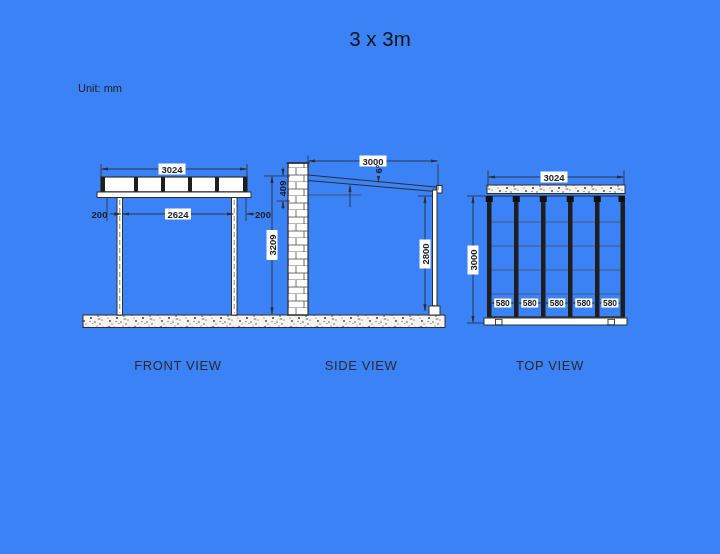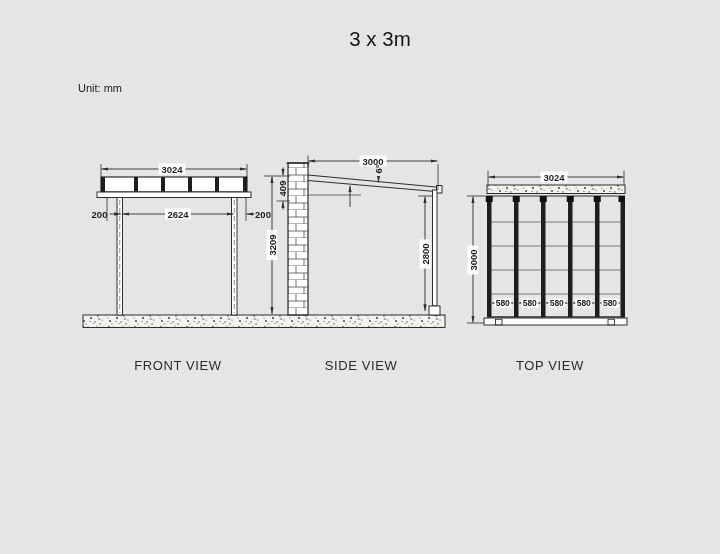--- a/index.html
+++ b/index.html
@@ -1,16 +1,16 @@
 <!DOCTYPE html>
 <html><head>
 <meta charset="utf-8">
 <style>
   html,body{margin:0;padding:0;background:#ffffff;}
-  #canvas{position:relative;width:720px;height:554px;background:#e5e5e5;overflow:hidden;}
+  #canvas{position:relative;width:720px;height:554px;background:#3b82f6;overflow:hidden;}
   svg text{font-family:"Liberation Sans","DejaVu Sans",sans-serif;fill:#1d1d1d;}
   .title-txt{font-size:20.5px;fill:#141414;}
   .unit-txt{font-size:11px;fill:#222222;}
   .view-lbl{font-size:13px;letter-spacing:0.6px;fill:#2a2a2a;}
   .dim-txt{font-size:9.5px;font-weight:bold;}
   .dim-sm{font-size:8.5px;font-weight:bold;}
   .ln{stroke:#2e2e2e;}
   .thin{stroke:#4a4a4a;}
 </style>
 </head>

